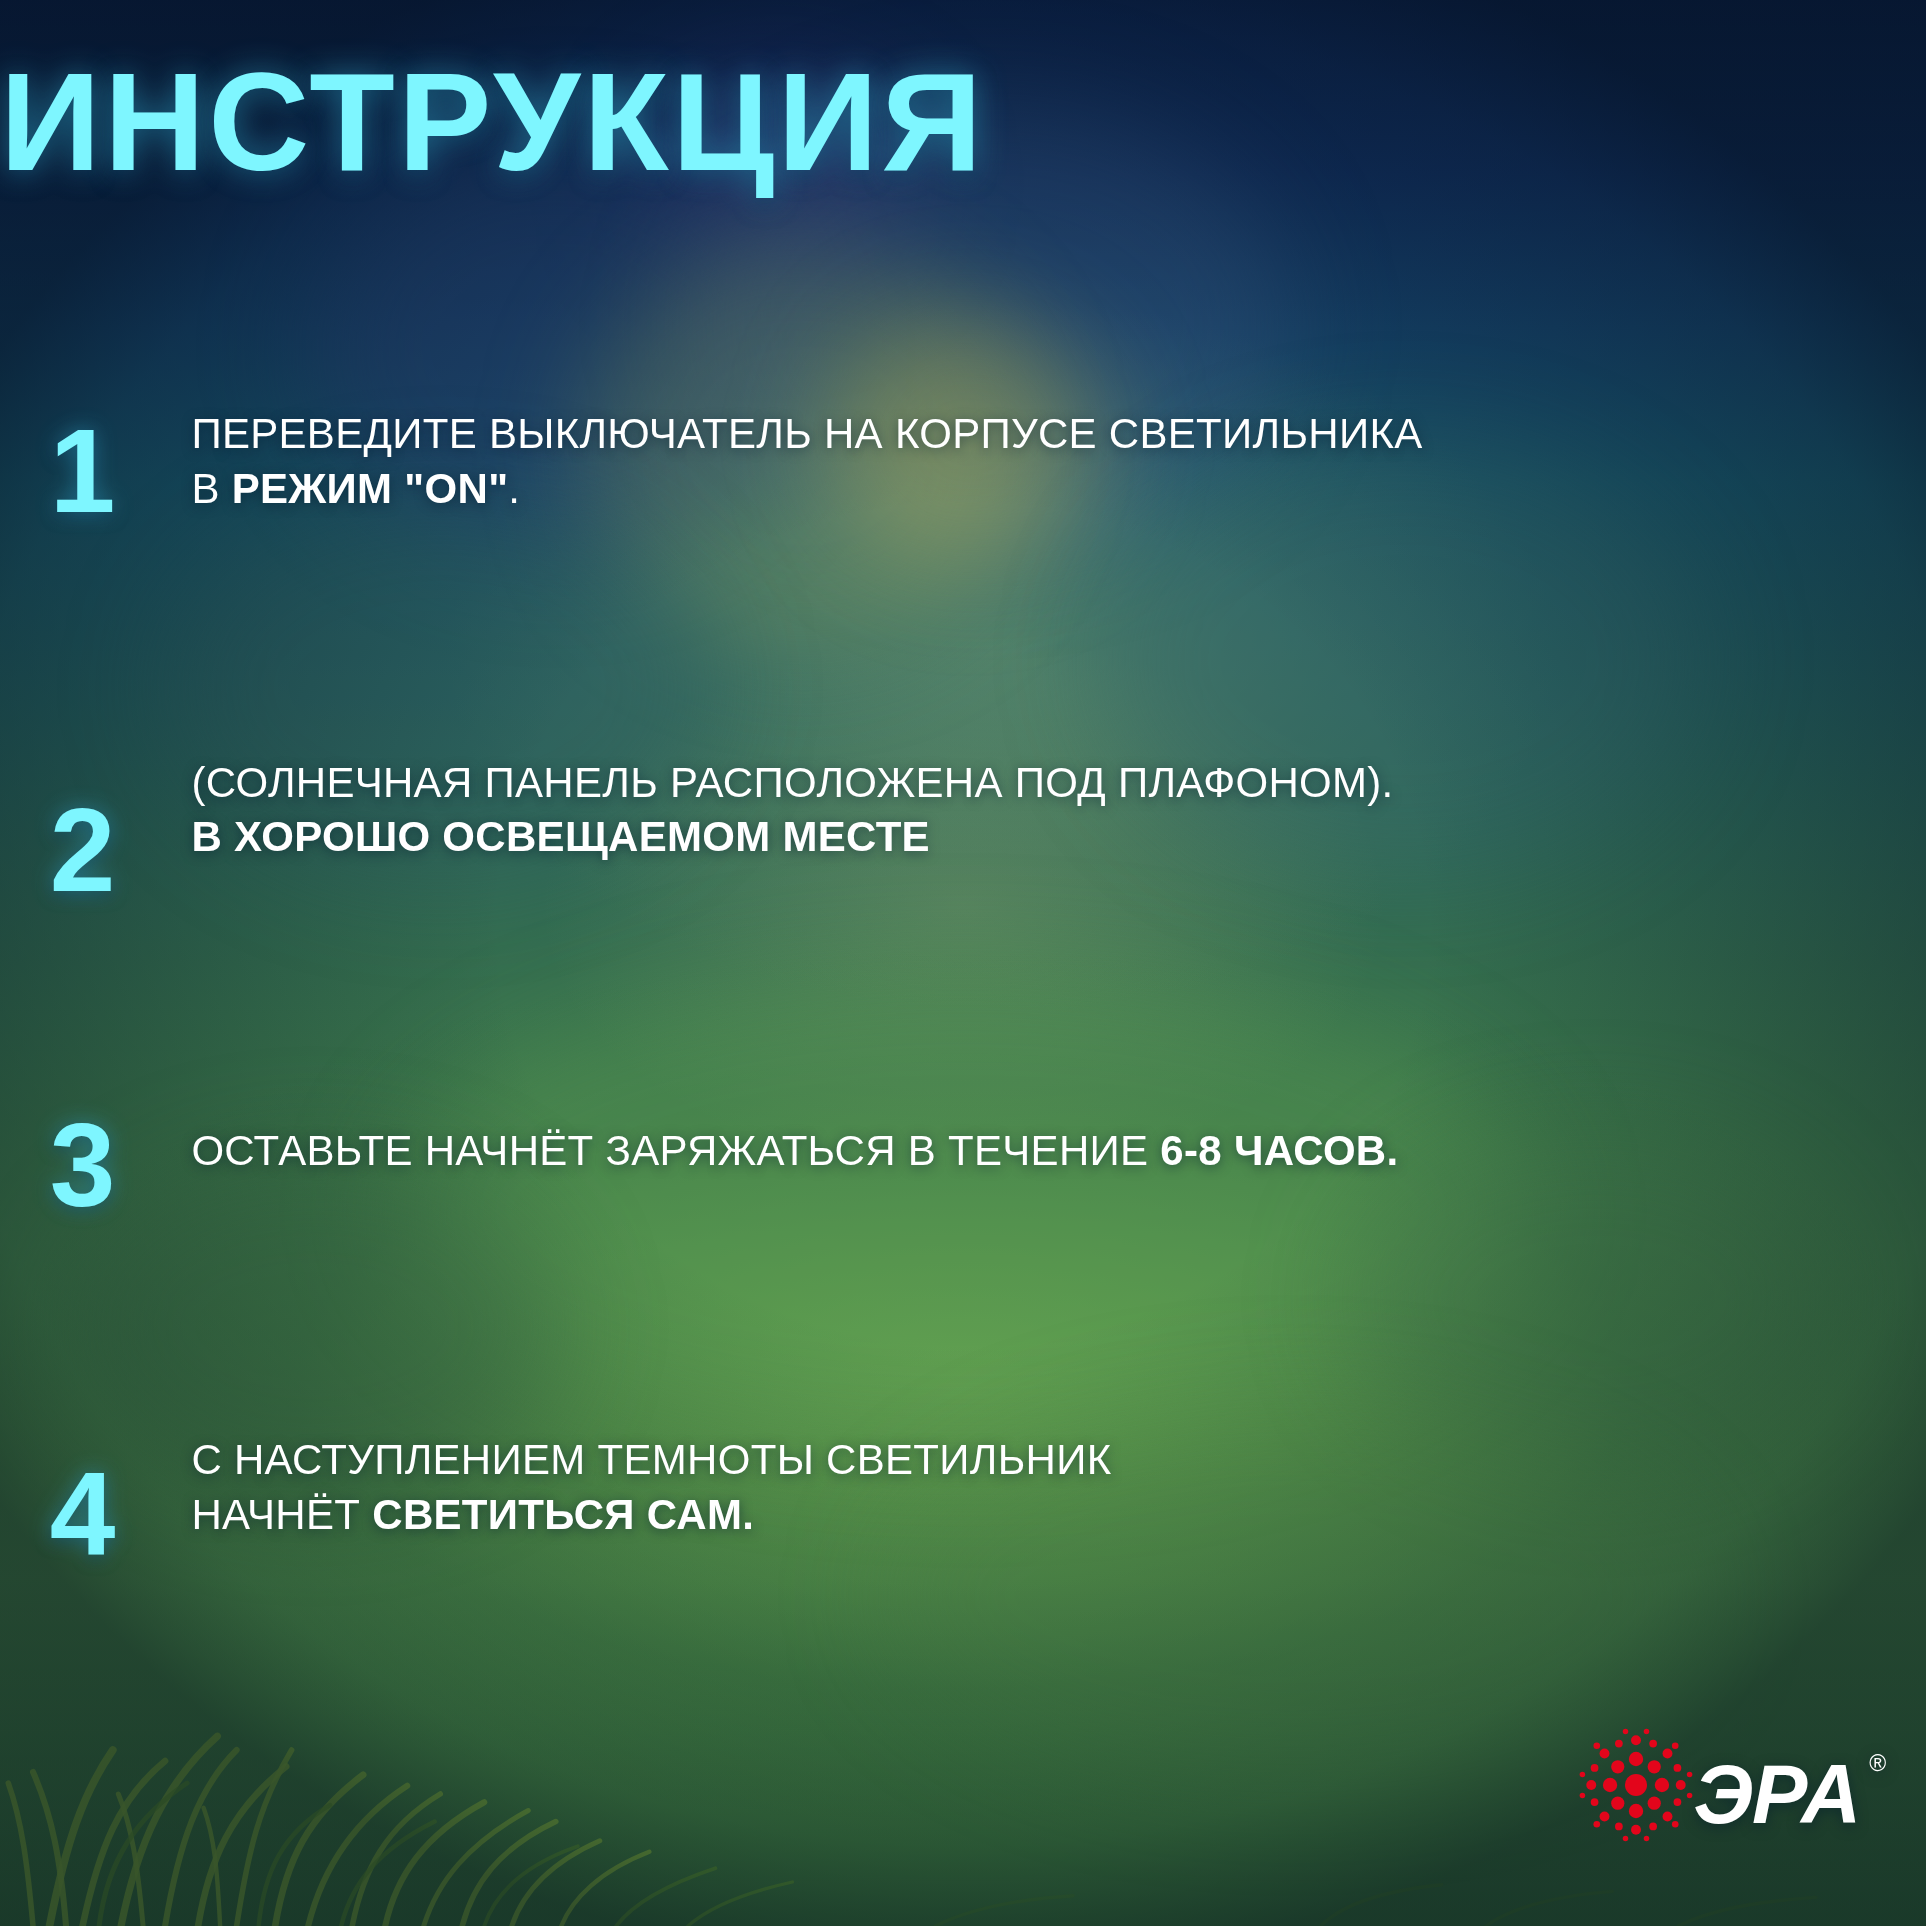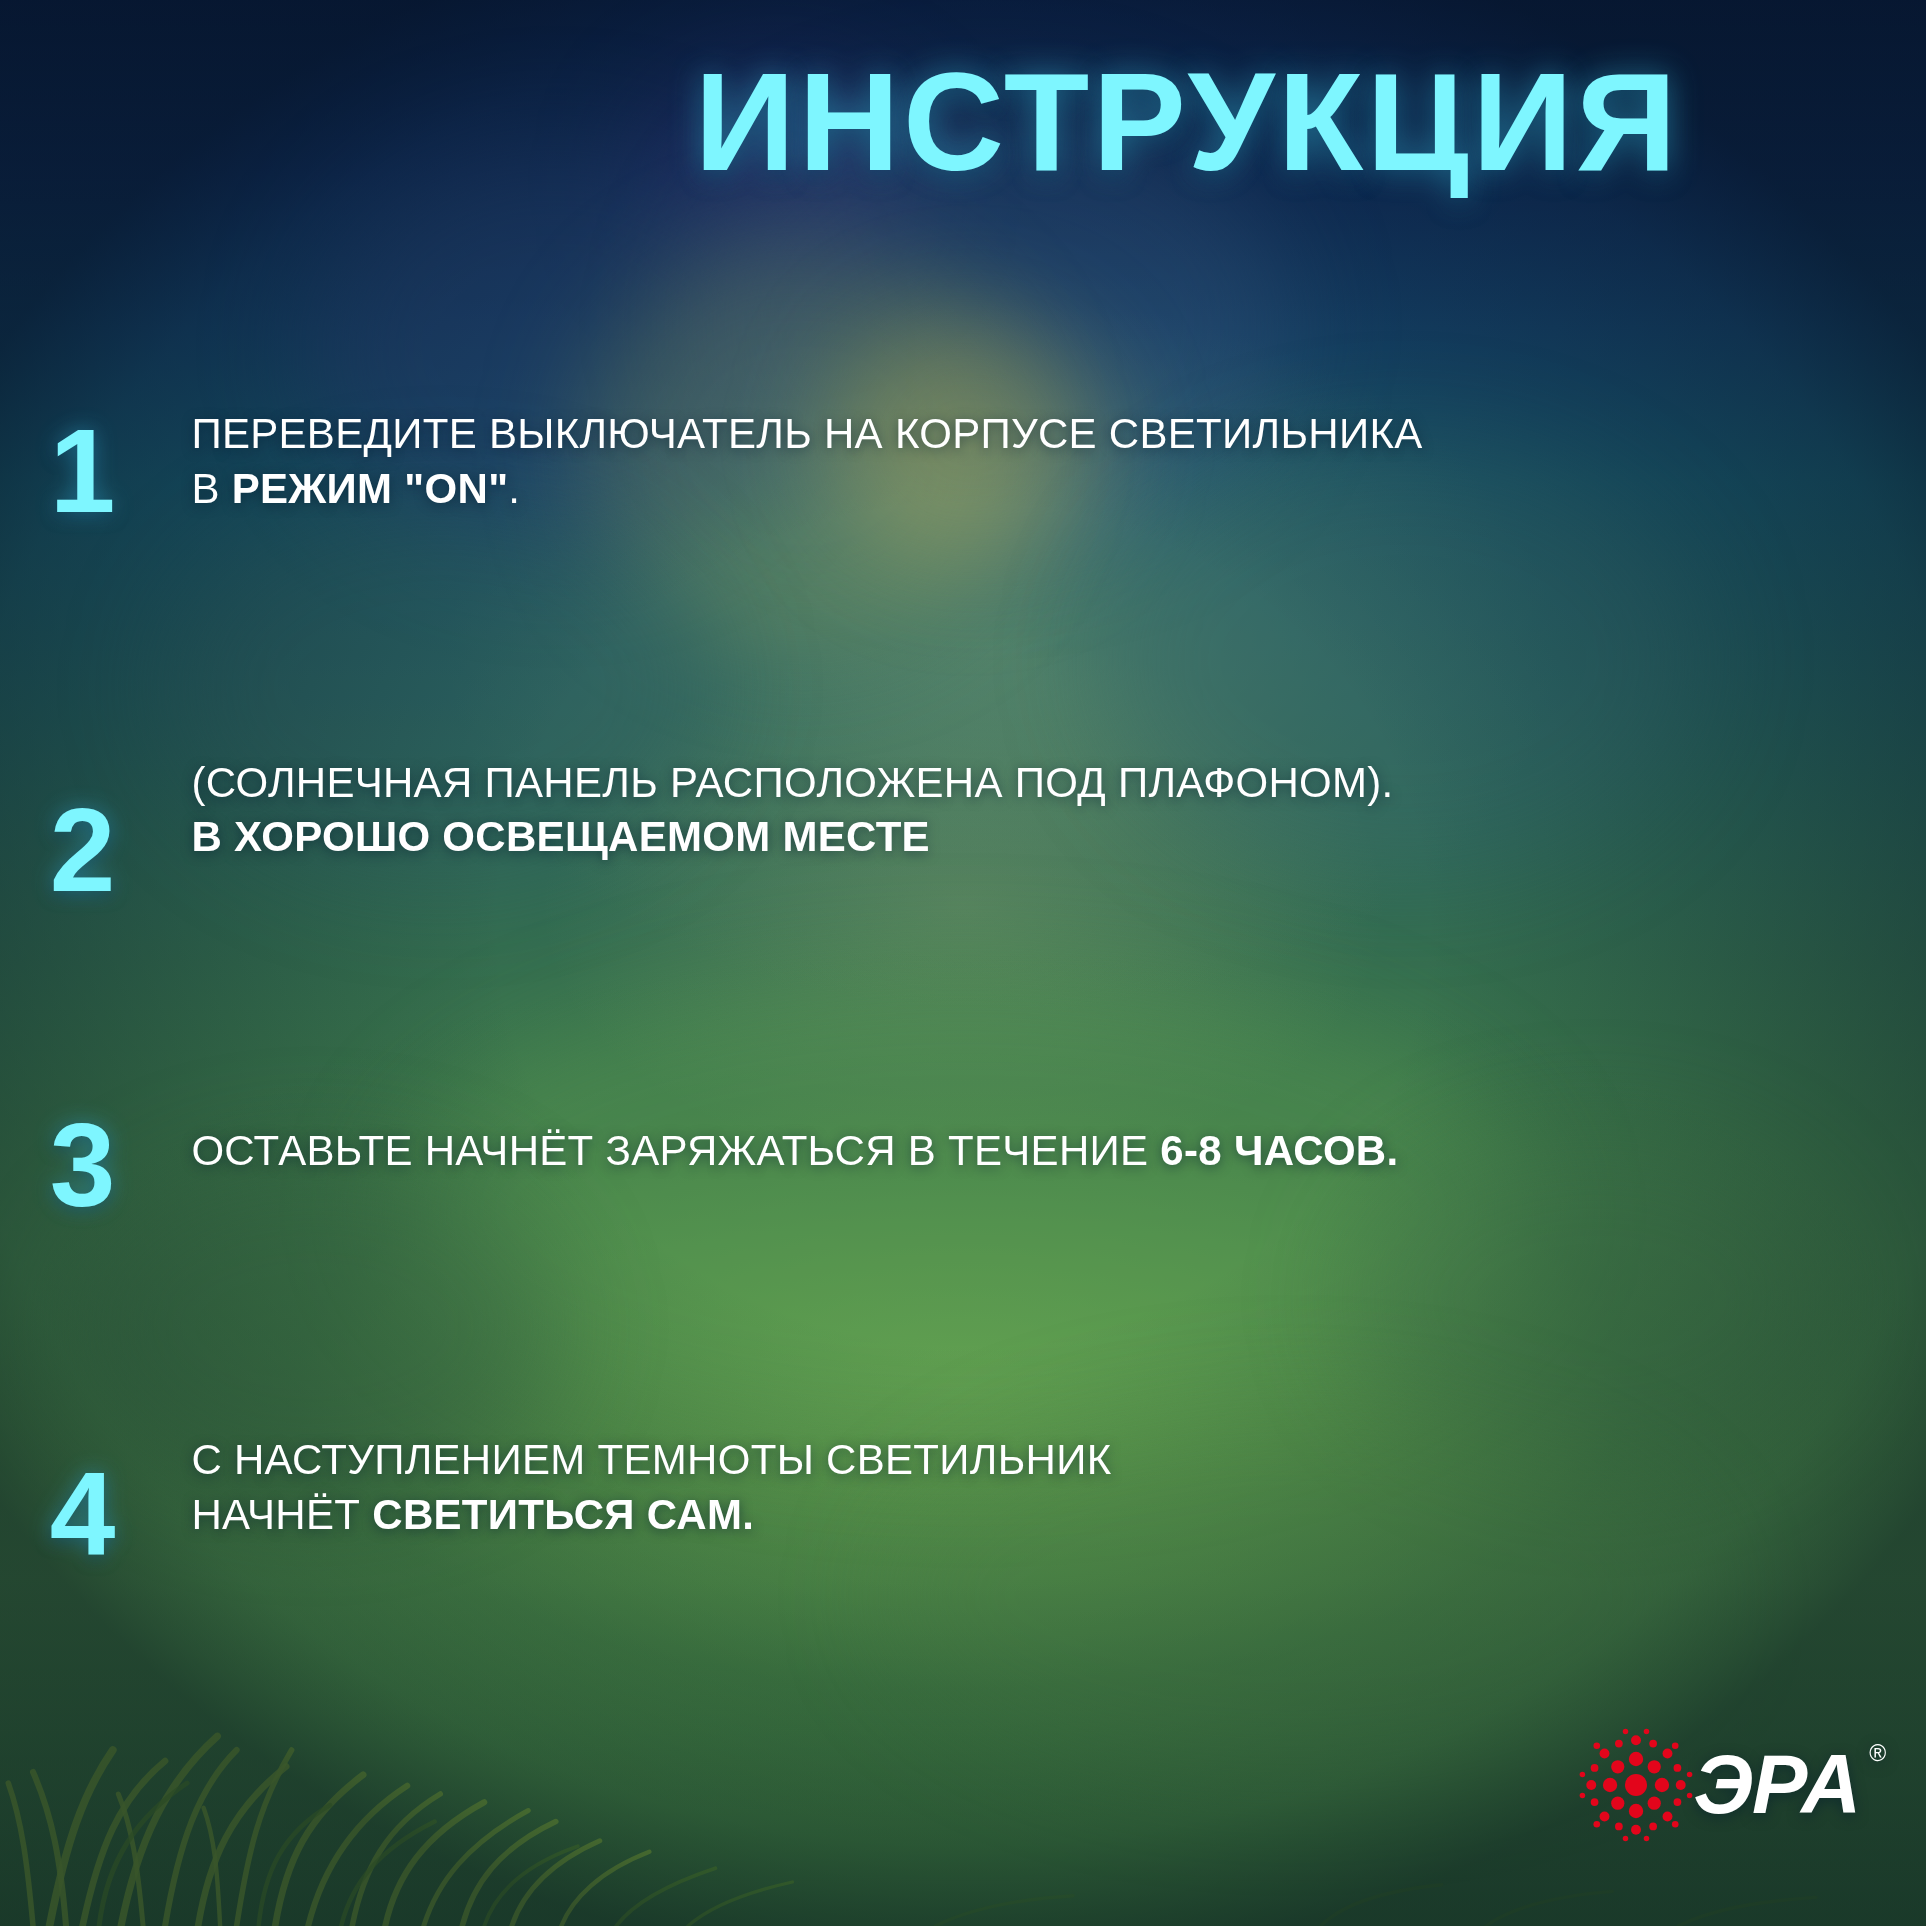--- a/index.html
+++ b/index.html
@@ -80,21 +80,21 @@
   .content {
     position: absolute;
     inset: 0;
   }
 
   .title {
     position: absolute;
     top: 52px;
     left: 0;
     width: 1680px;
-    text-align: right;
+    text-align: left;
     font-size: 140px;
     line-height: 1;
     font-weight: bold;
     letter-spacing: 3.3px;
     color: #7ef6ff;
     text-shadow: 0 0 33px rgba(70, 220, 255, 0.45), 0 5.5px 22px rgba(0, 30, 60, 0.55);
   }
 
   .steps {
     position: absolute;
@@ -143,21 +143,21 @@
   .s2 .num { margin-top: 40px; }
   .s3 .num { margin-top: -13.2px; }
   .s4 .num { margin-top: 26.4px; }
 
   
   .logo {
     position: absolute;
     right: 66px;
     bottom: 83px;
     display: flex;
-    align-items: center;
+    align-items: flex-end;
   }
   .logo .mark {
     position: relative;
     width: 116px;
     height: 116px;
   }
   .logo .wordmark {
     position: relative;
     font-size: 83px;
     font-weight: bold;

